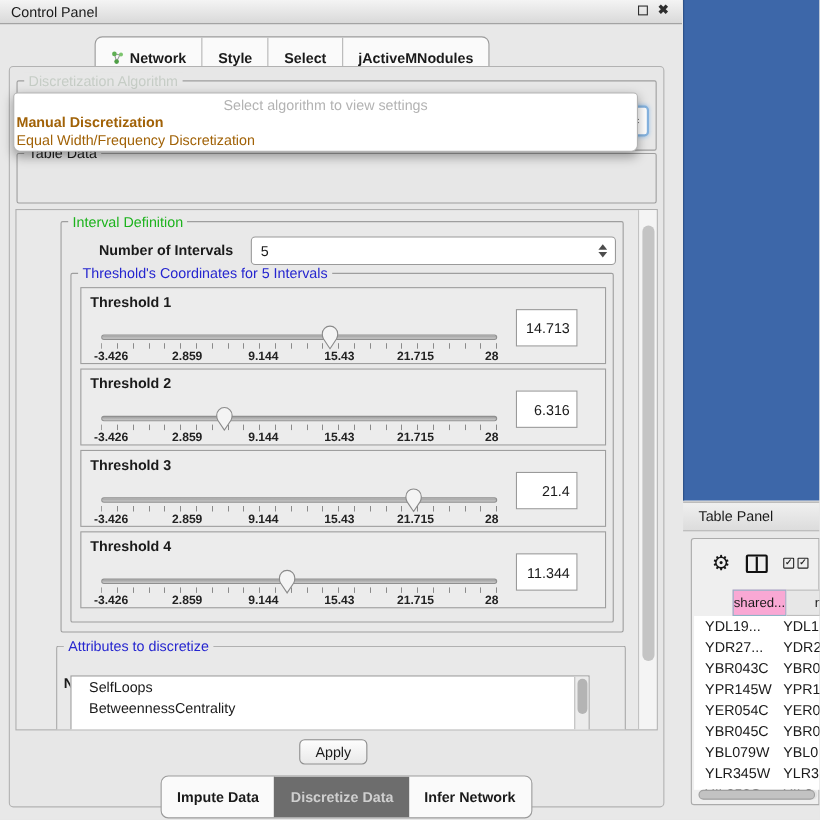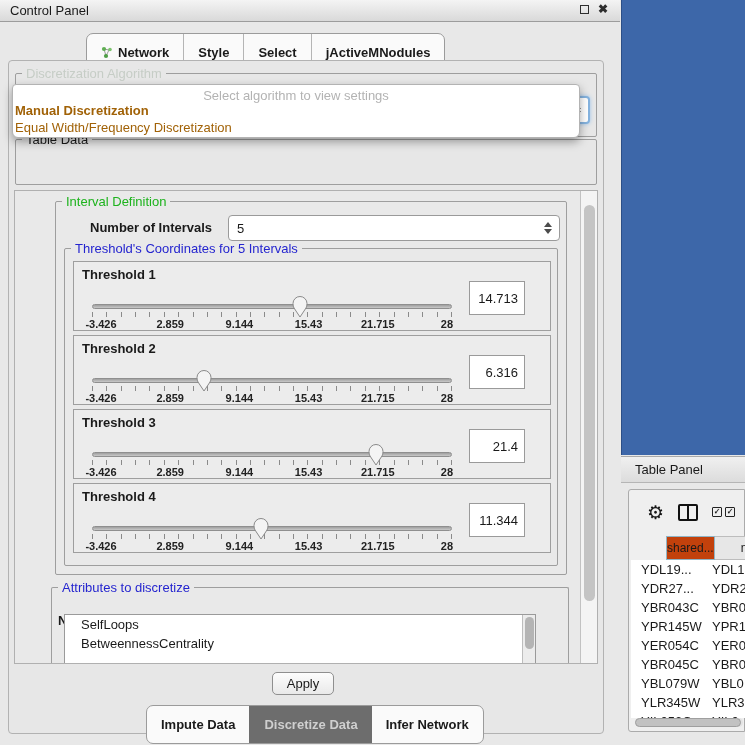--- a/index.html
+++ b/index.html
@@ -99,21 +99,21 @@
   #tp-window { position:absolute; left:628px; top:489px; width:117px; height:243px;
     background:#efefef; border:1px solid #ababab; border-radius:3px 0 0 3px; }
   #tp-toolbar { position:absolute; left:0; top:0; width:100%; height:44px; display:flex; align-items:center; gap:14px; padding-left:18px; }
   .gear { font-size:19px; color:#161616; line-height:19px; }
   .split-icon { width:20px; height:17px; border:2px solid #111; border-radius:2px; position:relative; }
   .split-icon::after { content:""; position:absolute; left:7px; top:0; width:2px; height:13px; background:#111; }
   .cb-pair { display:flex; gap:3px; }
   .cbox { width:10px; height:10px; border:1.5px solid #222; border-radius:1px; font-size:8px; line-height:8px; text-align:center; color:#222; font-weight:bold; }
 
   #tp-header { position:absolute; left:9px; top:46px; width:108px; height:24px; display:flex; font-size:12px; }
-  #tp-col1 { width:74px; background:#c2410c; border:1px solid #8fb4c6; display:flex; align-items:center; justify-content:center;margin-left:28px; }
+  #tp-col1 { width:74px; background:#f9a8d4; border:1px solid #8fb4c6; display:flex; align-items:center; justify-content:center;margin-left:28px; }
   #tp-col2 { width:34px; background:#e7e7e7; border:1px solid #bdbdbd; border-left:none; display:flex; align-items:center; padding-left:26px; overflow:hidden; }
   #tp-rows { position:absolute; left:2px; top:70px; width:115px; height:158px; background:#fff; overflow:hidden; font-size:13px; }
   .trow { display:flex; height:19px; line-height:19px; }
   .tc1 { width:81px; padding-left:10px; white-space:nowrap; overflow:hidden; }
   .tc2 { width:34px; white-space:nowrap; overflow:hidden; }
   #tp-hscroll { position:absolute; left:6px; top:228px; width:108px; height:9px; background:#e3e3e3; border-radius:5px; }
   #tp-hthumb { position:absolute; left:0; top:0; width:106px; height:9px; background:#c2c2c2; border:1px solid #9f9f9f; border-radius:5px; }
 
   .net-icon { width:12px; height:13px; margin-right:5px; }
 </style>

